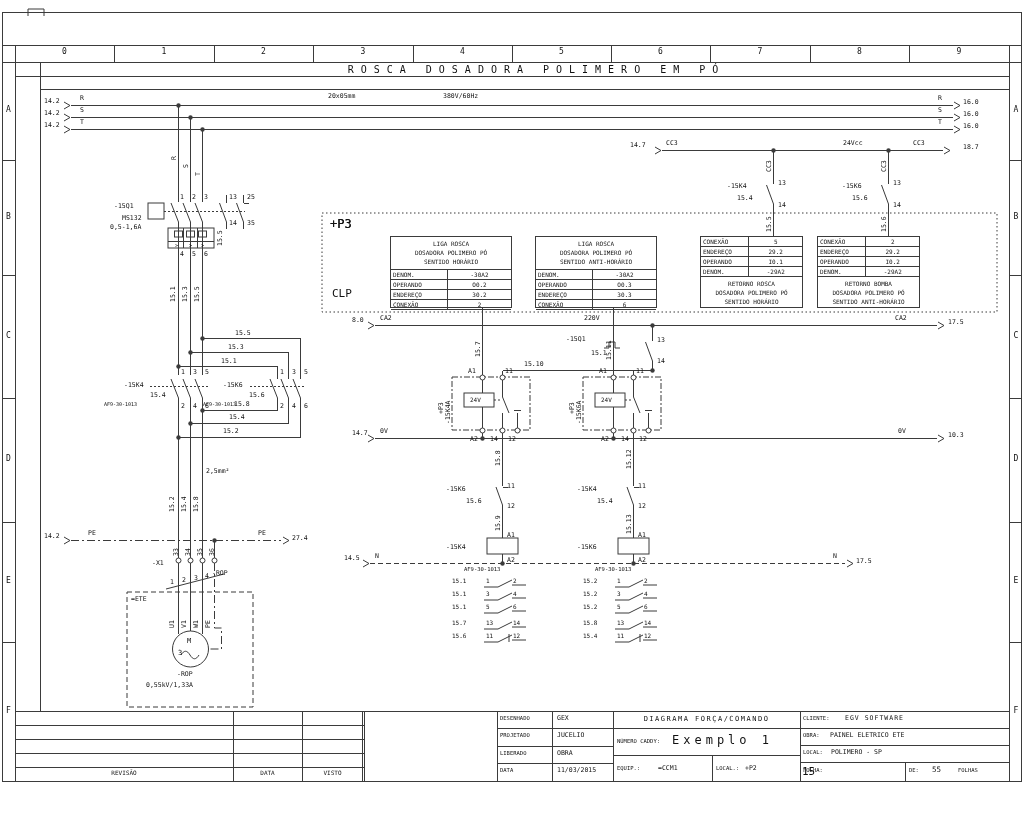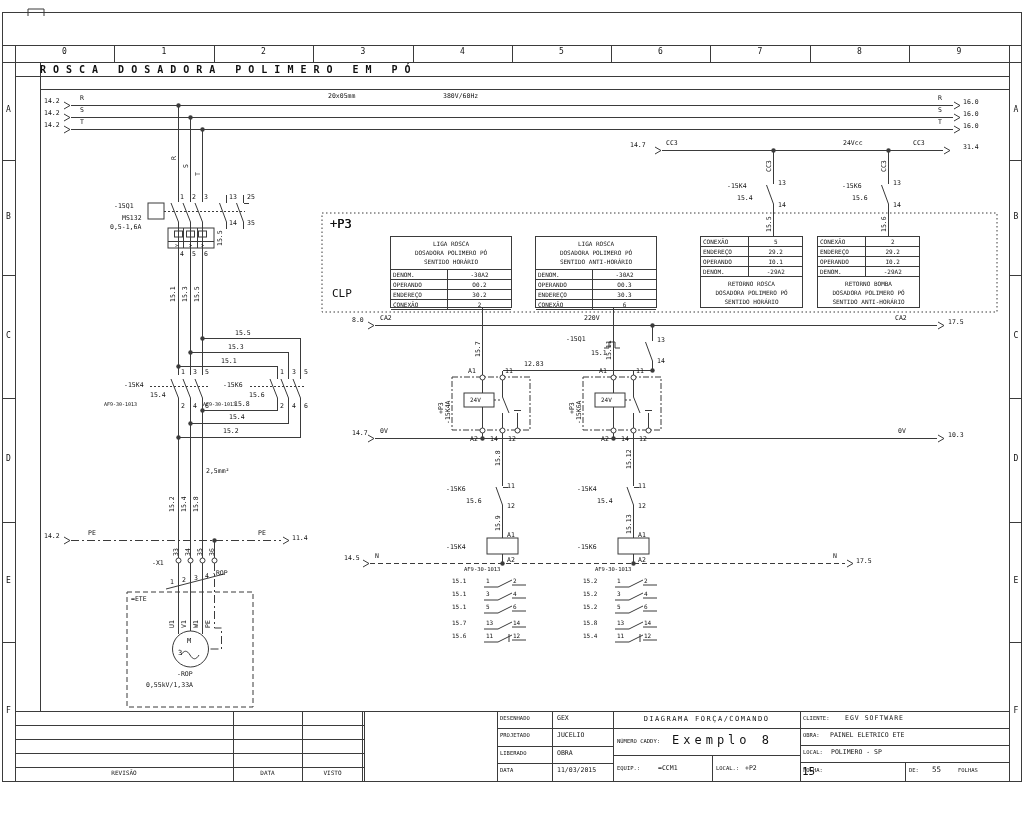--- a/index.html
+++ b/index.html
@@ -2,21 +2,21 @@
 <html><head>
 <meta charset="utf-8">
 <style>
   html,body{margin:0;padding:0;background:#fff;}
   .sheet{position:relative;width:1024px;height:819px;background:#fff;overflow:hidden;
          font-family:"DejaVu Sans Mono",monospace;color:#151515;}
   svg{position:absolute;left:0;top:0;}
   .lbl{position:absolute;font:6.5px "DejaVu Sans Mono",monospace;color:#111;
        white-space:pre;line-height:1;}
   .r{transform:rotate(-90deg);transform-origin:0 0;}
-  .title{font-weight:bold;letter-spacing:7px;font-size:10px;}
+  .title{font-weight:normal;letter-spacing:7px;text-align:center;font-size:10px;padding-left:12px;}
   .tbl{font-size:5.5px;}
   .clp-table{position:absolute;border:1px solid #3b3b3b;background:#fff;box-sizing:border-box;}
   .clp-hdr{border-bottom:1px solid #3b3b3b;text-align:center;white-space:pre-line;
            font-size:6px;line-height:9px;padding-top:2px;height:30px;}
   .clp-ftr{border-top:1px solid #3b3b3b;text-align:center;white-space:pre-line;
            font-size:6px;line-height:9px;padding-top:2px;height:30px;}
   .clp-row{display:flex;height:9px;border-bottom:1px solid #3b3b3b;font-size:6px;line-height:9px;}
   .clp-row:last-of-type.nb{border-bottom:none;}
   .clp-lab{width:45%;border-right:1px solid #3b3b3b;padding-left:2px;}
   .clp-val{flex:1;text-align:center;}
@@ -282,21 +282,21 @@
       <span class="lbl" style="left: 234px; top: 401px;">15.8</span>
       <span class="lbl" style="left: 229px; top: 414px;">15.4</span>
       <span class="lbl" style="left: 223px; top: 428px;">15.2</span>
       <span class="lbl" style="left: 206px; top: 468px;">2,5mm²</span>
       <span class="lbl r" style="left: 169px; top: 512px;">15.2</span>
       <span class="lbl r" style="left: 181px; top: 512px;">15.4</span>
       <span class="lbl r" style="left: 193px; top: 512px;">15.8</span>
       <span class="lbl" style="left: 44px; top: 533px;">14.2</span>
       <span class="lbl" style="left: 88px; top: 530px;">PE</span>
       <span class="lbl" style="left: 258px; top: 530px;">PE</span>
-      <span class="lbl" style="left: 292px; top: 535px;">11.4</span>
+      <span class="lbl" style="left: 292px; top: 535px;">27.4</span>
       <span class="lbl" style="left: 152px; top: 560px;">-X1</span>
       <span class="lbl r" style="left: 173px; top: 556px;">33</span>
       <span class="lbl r" style="left: 185px; top: 556px;">34</span>
       <span class="lbl r" style="left: 197px; top: 556px;">35</span>
       <span class="lbl r" style="left: 209px; top: 556px;">36</span>
       <span class="lbl" style="left: 170px; top: 579px;">1</span>
       <span class="lbl" style="left: 182px; top: 577px;">2</span>
       <span class="lbl" style="left: 194px; top: 575px;">3</span>
       <span class="lbl" style="left: 205px; top: 573px;">4</span>
       <span class="lbl" style="left: 212px; top: 570px;">-ROP</span>
@@ -308,21 +308,21 @@
       <span class="lbl" style="left: 187px; top: 638px; font-size: 7px;">M</span>
       <span class="lbl" style="left: 178px; top: 650px; font-size: 7px;">3</span>
       <span class="lbl" style="left: 177px; top: 671px;">-ROP</span>
       <span class="lbl" style="left: 146px; top: 682px;">0,55kV/1,33A</span>
       <span class="lbl" style="left: 330px; top: 218px; font-size: 12px;">+P3</span>
       <span class="lbl" style="left: 332px; top: 288px; font-size: 11px;">CLP</span>
       <span class="lbl" style="left: 630px; top: 142px;">14.7</span>
       <span class="lbl" style="left: 666px; top: 140px;">CC3</span>
       <span class="lbl" style="left: 843px; top: 140px;">24Vcc</span>
       <span class="lbl" style="left: 913px; top: 140px;">CC3</span>
-      <span class="lbl" style="left: 963px; top: 144px;">31.4</span>
+      <span class="lbl" style="left: 963px; top: 144px;">18.7</span>
       <span class="lbl" style="left: 727px; top: 183px;">-15K4</span>
       <span class="lbl" style="left: 737px; top: 195px;">15.4</span>
       <span class="lbl" style="left: 778px; top: 180px;">13</span>
       <span class="lbl" style="left: 778px; top: 202px;">14</span>
       <span class="lbl r" style="left: 766px; top: 172px;">CC3</span>
       <span class="lbl r" style="left: 766px; top: 232px;">15.5</span>
       <span class="lbl" style="left: 842px; top: 183px;">-15K6</span>
       <span class="lbl" style="left: 852px; top: 195px;">15.6</span>
       <span class="lbl" style="left: 893px; top: 180px;">13</span>
       <span class="lbl" style="left: 893px; top: 202px;">14</span>
@@ -330,21 +330,21 @@
       <span class="lbl r" style="left: 881px; top: 232px;">15.6</span>
       <span class="lbl" style="left: 352px; top: 317px;">8.0</span>
       <span class="lbl" style="left: 380px; top: 315px;">CA2</span>
       <span class="lbl" style="left: 584px; top: 315px;">220V</span>
       <span class="lbl" style="left: 895px; top: 315px;">CA2</span>
       <span class="lbl" style="left: 948px; top: 319px;">17.5</span>
       <span class="lbl" style="left: 566px; top: 336px;">-15Q1</span>
       <span class="lbl" style="left: 591px; top: 350px;">15.1</span>
       <span class="lbl" style="left: 657px; top: 337px;">13</span>
       <span class="lbl" style="left: 657px; top: 358px;">14</span>
-      <span class="lbl" style="left: 524px; top: 361px;">12.83</span>
+      <span class="lbl" style="left: 524px; top: 361px;">15.10</span>
       <span class="lbl r" style="left: 475px; top: 357px;">15.7</span>
       <span class="lbl r" style="left: 606px; top: 360px;">15.11</span>
       <span class="lbl" style="left: 468px; top: 368px;">A1</span>
       <span class="lbl" style="left: 505px; top: 368px;">11</span>
       <span class="lbl" style="left: 599px; top: 368px;">A1</span>
       <span class="lbl" style="left: 636px; top: 368px;">11</span>
       <span class="lbl" style="left: 470px; top: 397px; font-size: 6px;">24V</span>
       <span class="lbl" style="left: 601px; top: 397px; font-size: 6px;">24V</span>
       <span class="lbl r" style="left: 438px; top: 414px;">+P3</span>
       <span class="lbl r" style="left: 445px; top: 424px;">-15K4A</span>
@@ -516,21 +516,21 @@
   <div class="lbl tbl" style="left:500px;top:716px;">DESENHADO</div>
   <div class="lbl" style="left:557px;top:715px;">GEX</div>
   <div class="lbl tbl" style="left:500px;top:733px;">PROJETADO</div>
   <div class="lbl" style="left:557px;top:732px;">JUCELIO</div>
   <div class="lbl tbl" style="left:500px;top:751px;">LIBERADO</div>
   <div class="lbl" style="left:557px;top:750px;">OBRA</div>
   <div class="lbl tbl" style="left:500px;top:768px;">DATA</div>
   <div class="lbl" style="left:557px;top:767px;">11/03/2015</div>
   <div class="lbl" style="left:613px;top:716px;width:187px;text-align:center;font-size:7px;letter-spacing:1.5px;">DIAGRAMA FORÇA/COMANDO</div>
   <div class="lbl tbl" style="left:617px;top:739px;">NÚMERO CADDY:</div>
-  <div class="lbl" style="left:672px;top:734px;font-size:12px;letter-spacing:4px;">Exemplo 8</div>
+  <div class="lbl" style="left:672px;top:734px;font-size:12px;letter-spacing:4px;">Exemplo 1</div>
   <div class="lbl tbl" style="left:617px;top:766px;">EQUIP.:</div>
   <div class="lbl" style="left:658px;top:765px;">=CCM1</div>
   <div class="lbl tbl" style="left:716px;top:766px;">LOCAL.:</div>
   <div class="lbl" style="left:745px;top:765px;">+P2</div>
   <div class="lbl tbl" style="left:803px;top:716px;">CLIENTE:</div>
   <div class="lbl" style="left:845px;top:715px;letter-spacing:1px;">EGV SOFTWARE</div>
   <div class="lbl tbl" style="left:803px;top:733px;">OBRA:</div>
   <div class="lbl" style="left:830px;top:732px;">PAINEL ELETRICO ETE</div>
   <div class="lbl tbl" style="left:803px;top:750px;">LOCAL:</div>
   <div class="lbl" style="left:831px;top:749px;">POLIMERO - SP</div>

